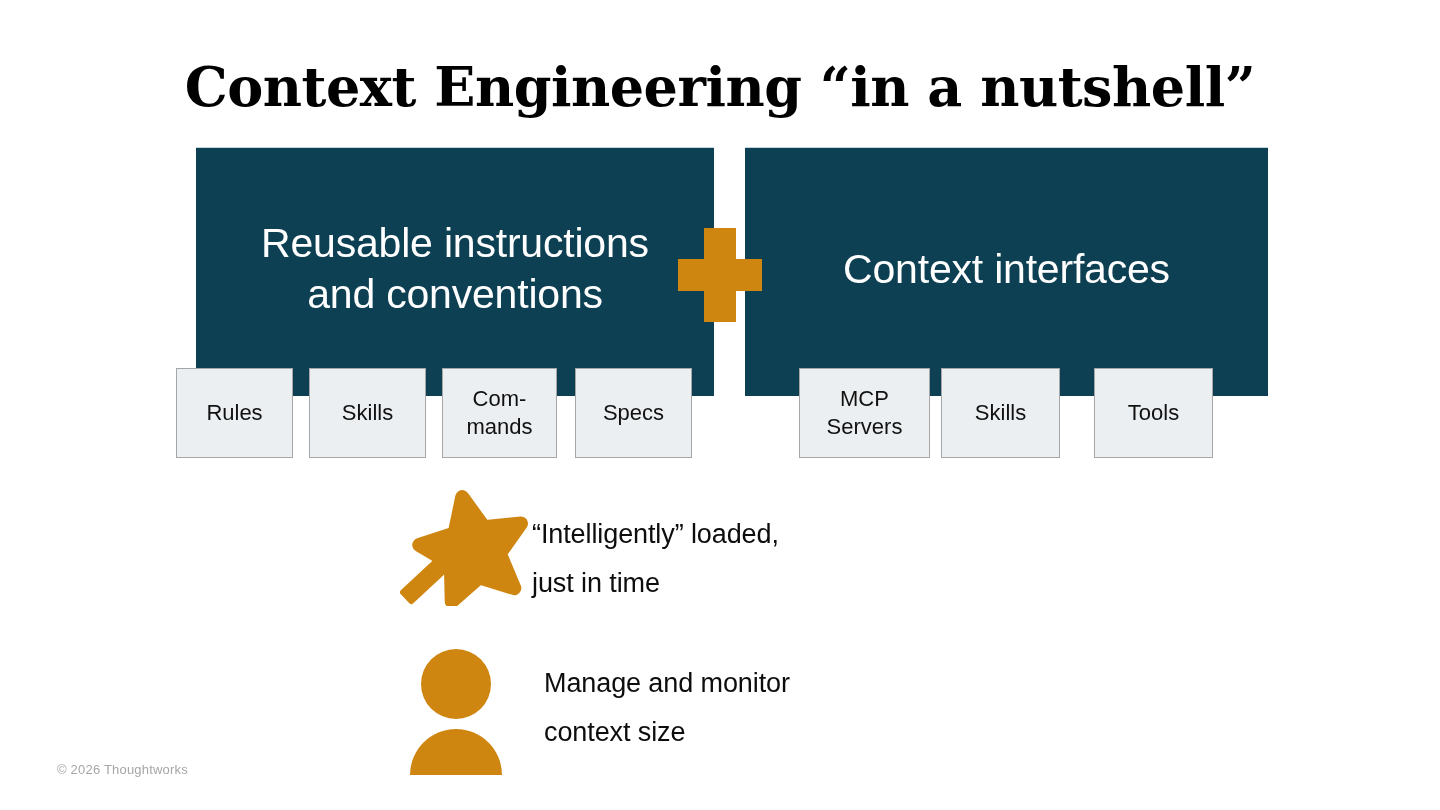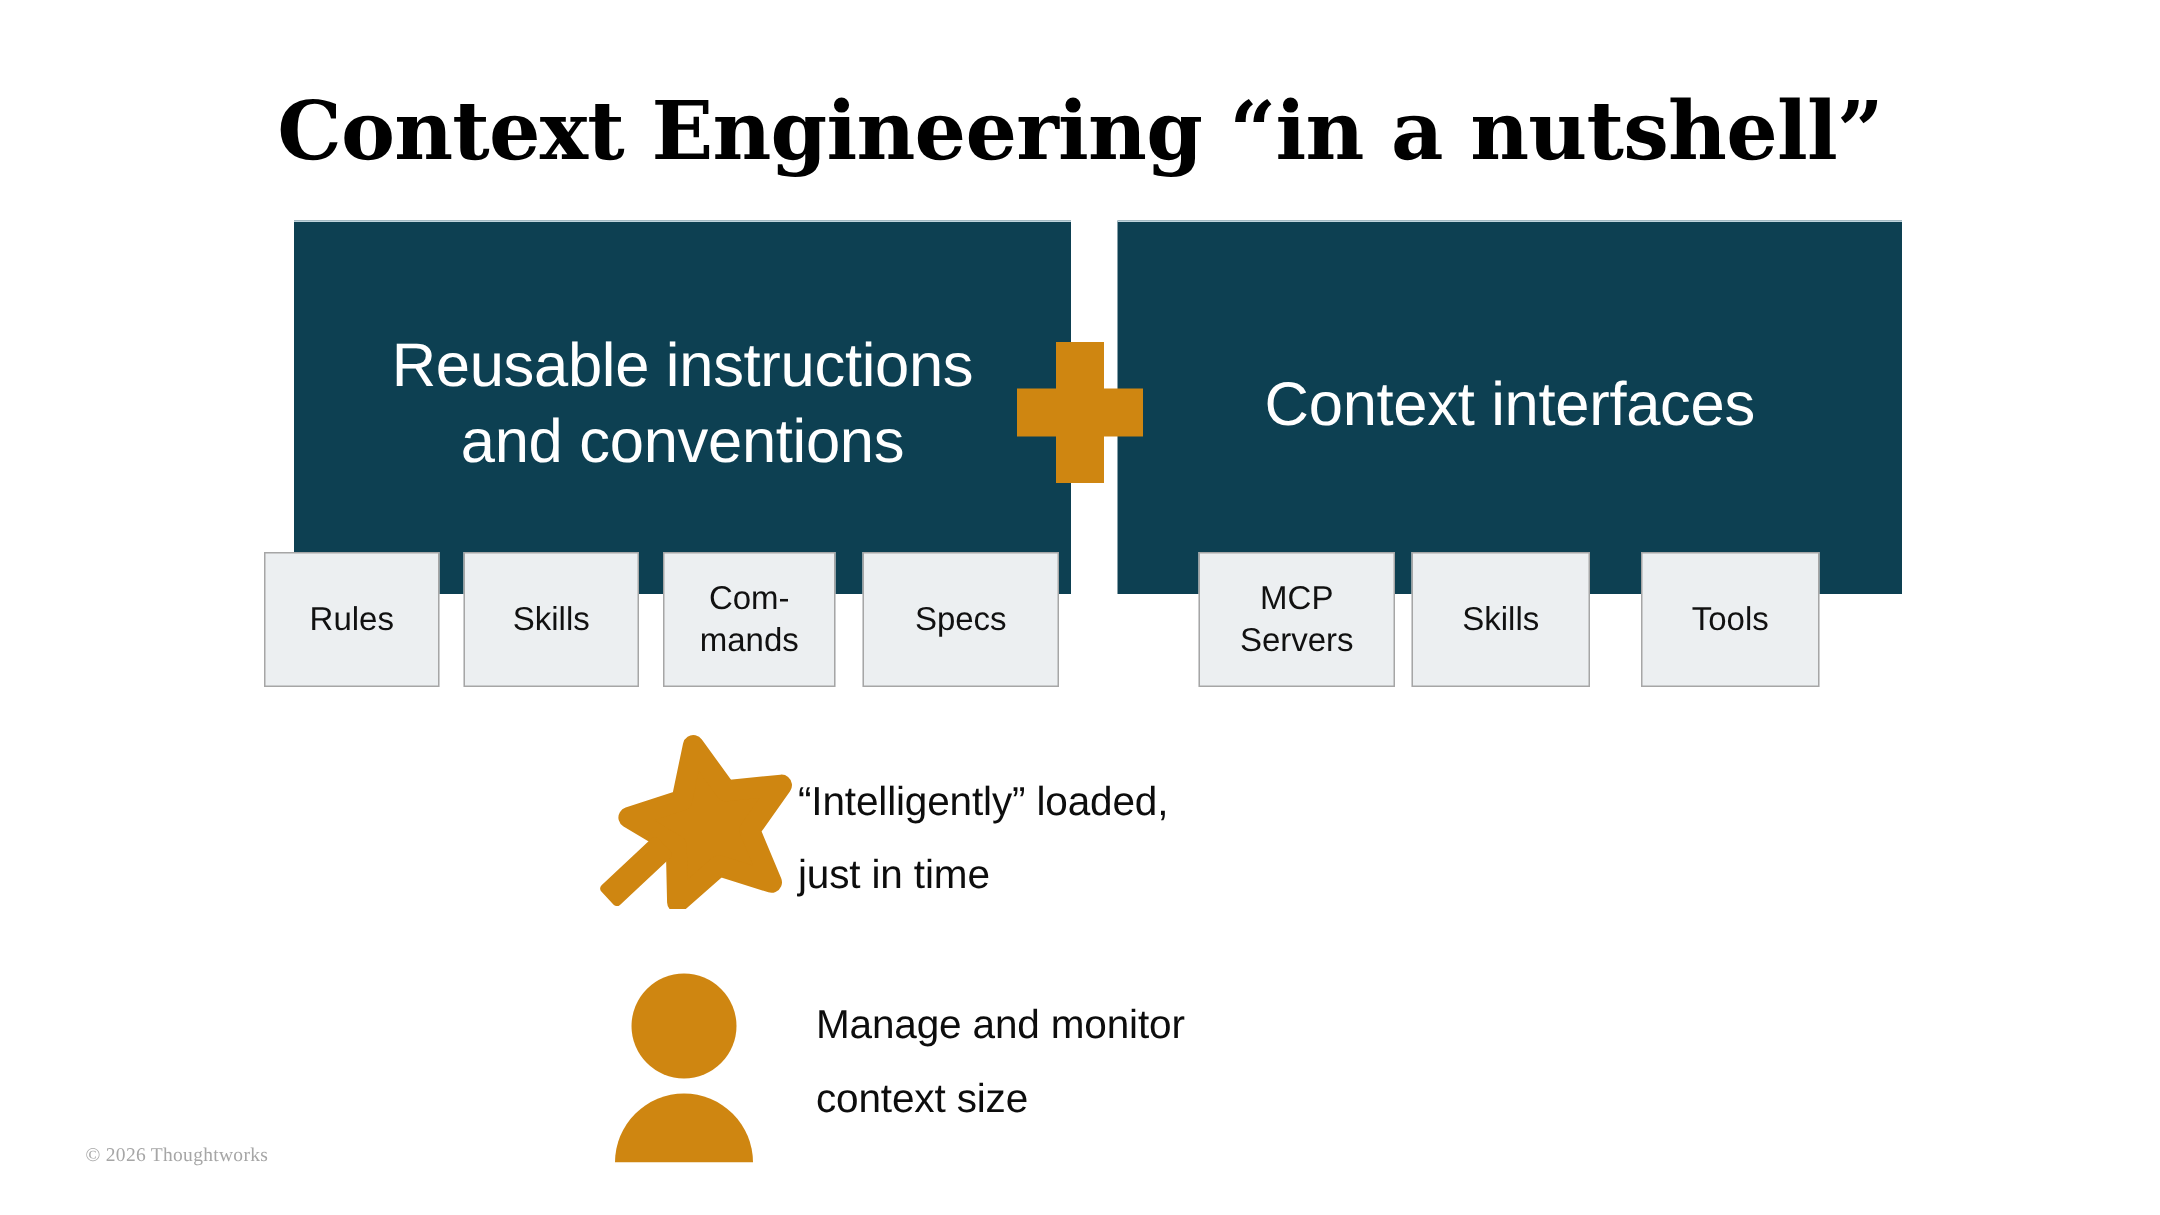--- a/index.html
+++ b/index.html
@@ -146,21 +146,21 @@
 
   #bullet-person { left: 408px; top: 645px; }
   #bullet-person .bullet-icon { width: 120px; height: 130px; }
   #bullet-person .bullet-text { margin-left: 16px; padding-top: 14px; }
 
   
   #footer-copyright {
     position: absolute;
     left: 57px;
     top: 762px;
-    font-family: Liberation Serif, serif;
+    font-family: Liberation Sans, sans-serif;
     font-size: 13px;
     line-height: 16px;
     color: #a6a6a6;
     letter-spacing: 0.2px;
   }
 </style>
 </head>
 <body>
 
 <div id="slide">
@@ -184,21 +184,21 @@
   <div class="chip" style="left:176px; width:117px;">
     <span class="chip-label">Rules</span>
   </div>
   <div class="chip" style="left:309px; width:117px;">
     <span class="chip-label">Skills</span>
   </div>
   <div class="chip" style="left:442px; width:115px;">
     <span class="chip-label">Com-
 mands</span>
   </div>
-  <div class="chip" style="left:575px; width:131px;">
+  <div class="chip" style="left:575px; width:117px;">
     <span class="chip-label">Specs</span>
   </div>
 
   <div class="chip" style="left:799px; width:131px;">
     <span class="chip-label">MCP
 Servers</span>
   </div>
   <div class="chip" style="left:941px; width:119px;">
     <span class="chip-label">Skills</span>
   </div>

